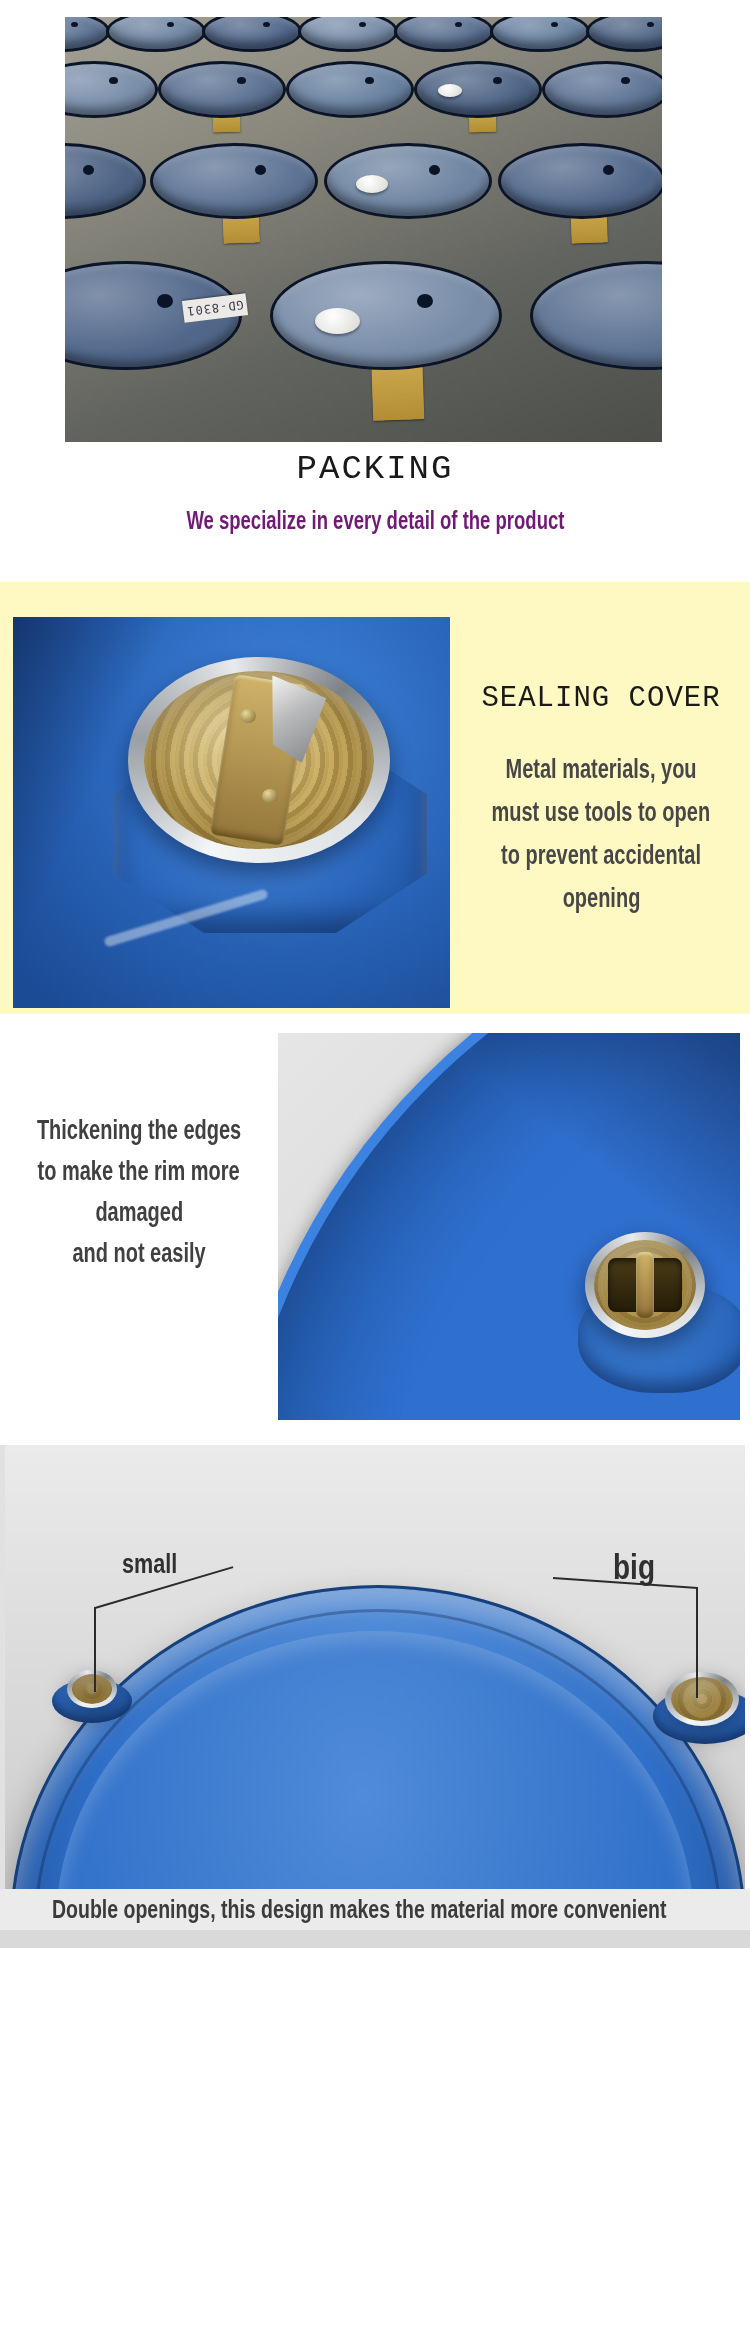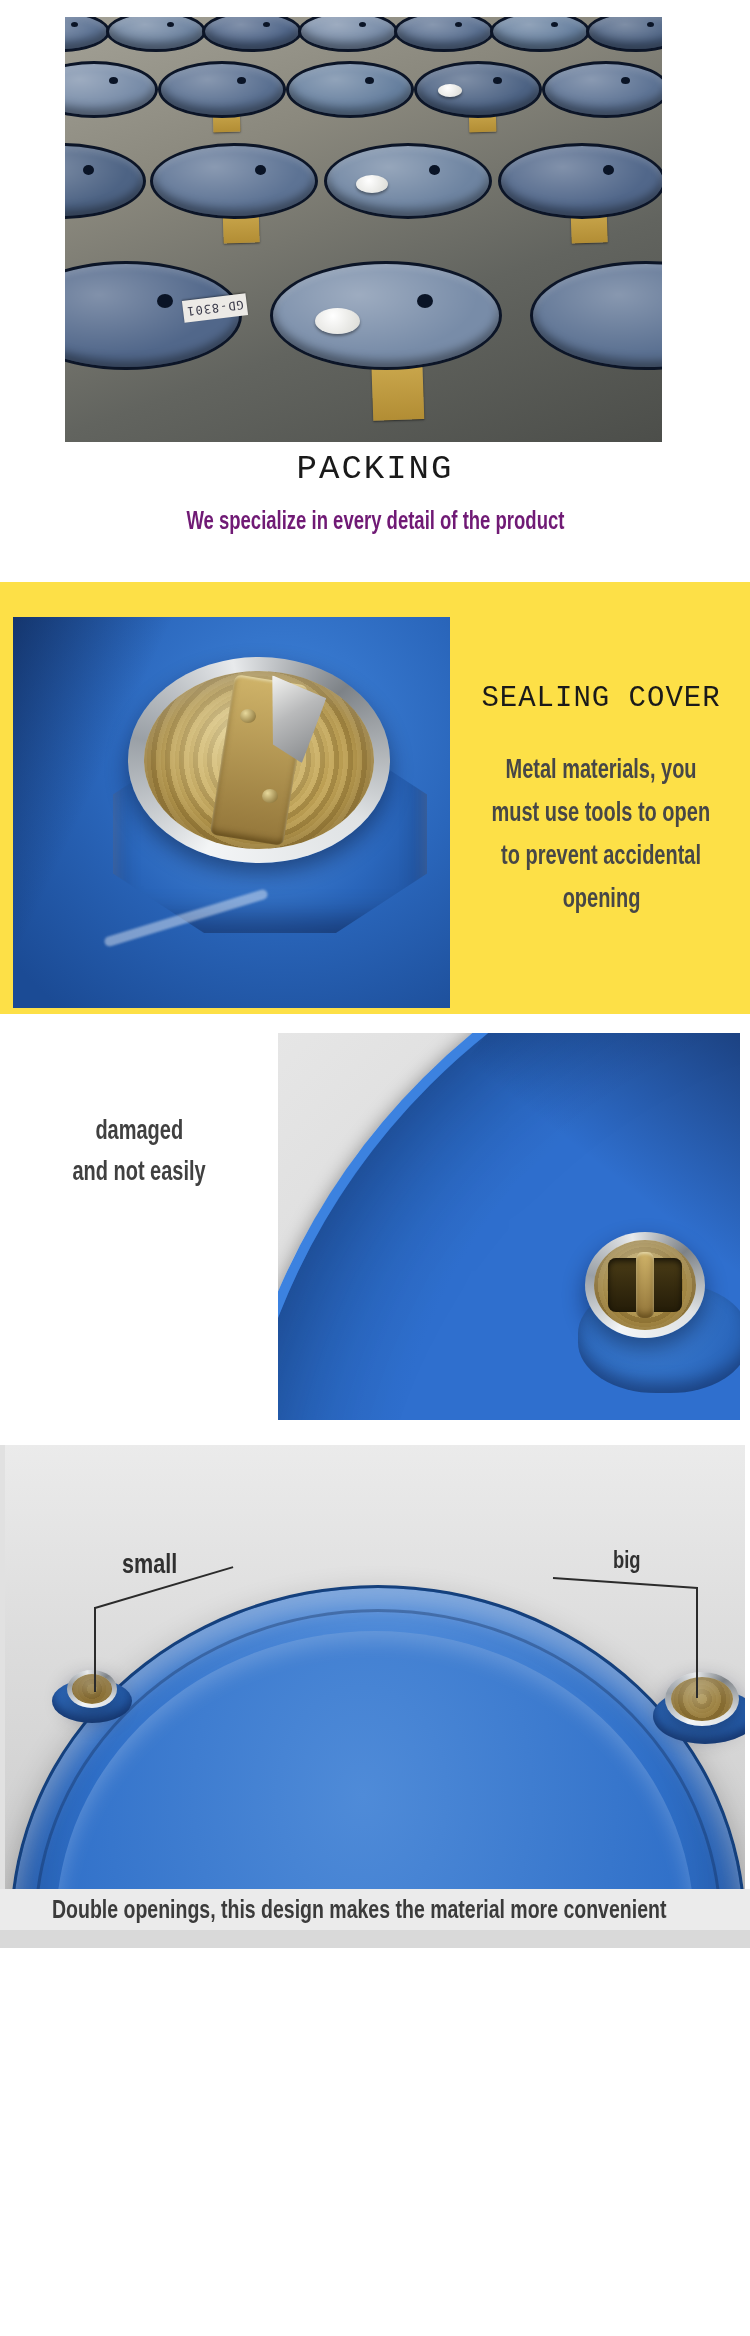--- a/index.html
+++ b/index.html
@@ -111,21 +111,21 @@
                 font-family:'DejaVu Sans Mono',monospace;font-size:12px;color:#3a3a4a;
                 text-align:center;line-height:22px;letter-spacing:1px;">GD-8301</div>
   </div>
 
   <div class="abs serif center" style="top:450px;font-size:34px;letter-spacing:2px;">PACKING</div>
 
   <div class="abs btxt center" style="top:506px;font-size:25px;color:#701a75;">
     <span class="sq">We specialize in every detail of the product</span>
   </div>
 
-  <div class="abs" style="left:0;top:582px;width:750px;height:432px;background:#fde047;">
+  <div class="abs" style="left:0;top:582px;width:750px;height:432px;background:#fef9c3;">
 
     <div class="abs photo" style="left:13px;top:35px;width:437px;height:391px;
                 background:
                   linear-gradient(115deg, rgba(8,22,56,.5) 0%, rgba(8,22,56,0) 26%),
                   radial-gradient(circle at 62% 28%, #3f83da, #2a66bb 48%, #1b4b95 92%);">
 
       <div class="abs oct" style="left:100px;top:118px;width:314px;height:198px;
                   background:radial-gradient(circle at 45% 30%, #4c8fe2, #2a66bb 62%, #1c4c96);
                   box-shadow:inset 0 -16px 26px rgba(0,0,25,.35), inset 0 12px 16px rgba(255,255,255,.28);"></div>
       <div class="abs hl" style="left:88px;top:296px;width:170px;height:10px;transform:rotate(-17deg);opacity:.55;"></div>
@@ -143,20 +143,22 @@
 
     <div class="abs btxt" style="left:450px;top:166px;width:302px;text-align:center;font-size:27px;line-height:43px;">
       <div class="line"><span class="sq">Metal materials, you</span></div>
       <div class="line"><span class="sq">must use tools to open</span></div>
       <div class="line"><span class="sq">to prevent accidental</span></div>
       <div class="line"><span class="sq">opening</span></div>
     </div>
   </div>
 
   <div class="abs btxt" style="left:0;top:1110px;width:278px;text-align:center;font-size:27px;line-height:41px;color:#404040;">
+    <div class="line"><span class="sq">Thickening the edges</span></div>
+    <div class="line"><span class="sq">to make the rim more</span></div>
     <div class="line"><span class="sq">damaged</span></div>
     <div class="line"><span class="sq">and not easily</span></div>
   </div>
 
   <div class="abs photo" style="left:278px;top:1033px;width:462px;height:387px;background:linear-gradient(135deg,#e6e6e6,#d8d8d8 60%,#cccccc);">
 
     <div class="abs" style="left:-56px;top:-156px;width:1352px;height:1352px;border-radius:50%;
                 border:10px solid #3c82e0;
                 background:radial-gradient(circle at 52% 48%, #2f6fce 55%, #2561b4 72%, #1c3f78 100%);
                 box-shadow:inset 0 0 120px rgba(10,25,70,.5), 0 0 18px rgba(0,0,0,.35);"></div>
@@ -205,21 +207,21 @@
       <div class="btxt" style="padding-left:52px;font-size:25px;line-height:41px;color:#3b3b3b;">
         <span class="sql">Double openings, this design makes the material more convenient</span>
       </div>
     </div>
     <div class="abs" style="left:0;top:485px;width:750px;height:18px;background:#d9d9d9;"></div>
   </div>
 
   <div class="abs btxt" style="left:122px;top:1549px;font-size:27px;color:#303030;">
     <span class="sql" style="transform:scaleX(.8);">small</span>
   </div>
-  <div class="abs btxt" style="left:613px;top:1547px;font-size:23px;color:#303030;">
+  <div class="abs btxt" style="left:613px;top:1547px;font-size:35px;color:#303030;">
     <span class="sql" style="transform:scaleX(.8);">big</span>
   </div>
   <div class="abs annline" style="left:95px;top:1607px;width:144px;height:2px;transform:rotate(-16.5deg);transform-origin:left center;"></div>
   <div class="abs annline" style="left:94px;top:1607px;width:2px;height:85px;"></div>
   <div class="abs annline" style="left:553px;top:1577px;width:145px;height:2px;transform:rotate(4deg);transform-origin:left center;"></div>
   <div class="abs annline" style="left:696px;top:1587px;width:2px;height:111px;"></div>
 
 
 </div>
 

